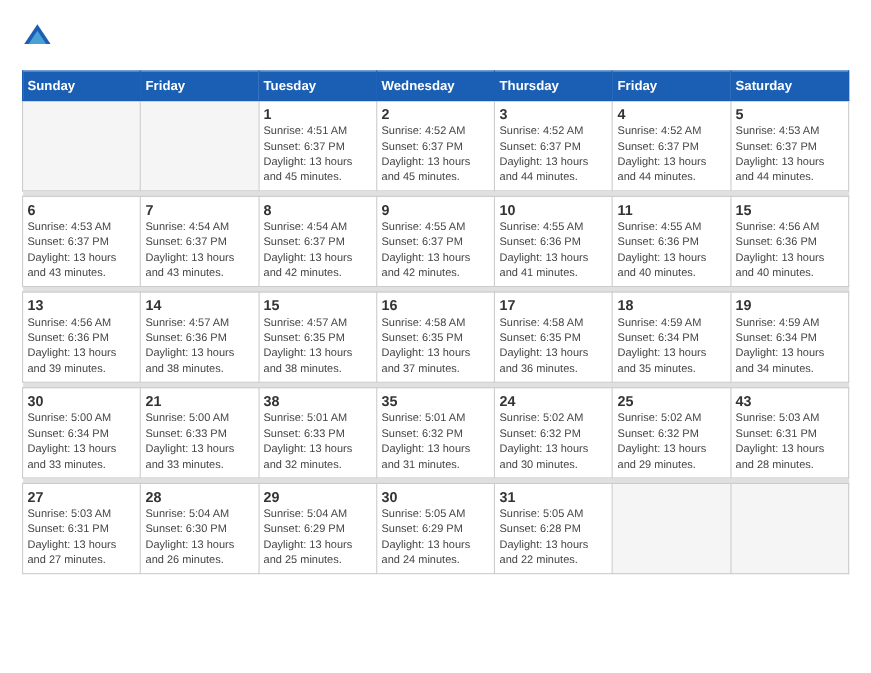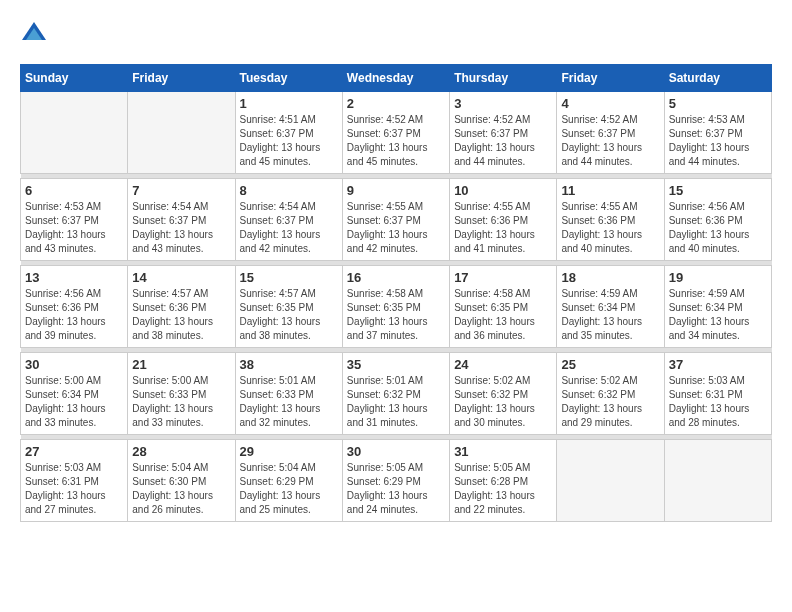--- a/index.html
+++ b/index.html
@@ -240,21 +240,21 @@
         </td>
         <td>
           <span class="day-num">24</span>
           <div class="day-info">Sunrise: 5:02 AM<br>Sunset: 6:32 PM<br>Daylight: 13 hours<br>and 30 minutes.</div>
         </td>
         <td>
           <span class="day-num">25</span>
           <div class="day-info">Sunrise: 5:02 AM<br>Sunset: 6:32 PM<br>Daylight: 13 hours<br>and 29 minutes.</div>
         </td>
         <td>
-          <span class="day-num">37</span>
+          <span class="day-num">43</span>
           <div class="day-info">Sunrise: 5:03 AM<br>Sunset: 6:31 PM<br>Daylight: 13 hours<br>and 28 minutes.</div>
         </td>
       </tr>
       <tr>
         <td colspan="7" style="padding: 0px; height: 5px; background-color: rgb(224, 224, 224); border: none;"></td>
       </tr>
       <tr class="week-row">
         <td>
           <span class="day-num">27</span>
           <div class="day-info">Sunrise: 5:03 AM<br>Sunset: 6:31 PM<br>Daylight: 13 hours<br>and 27 minutes.</div>

